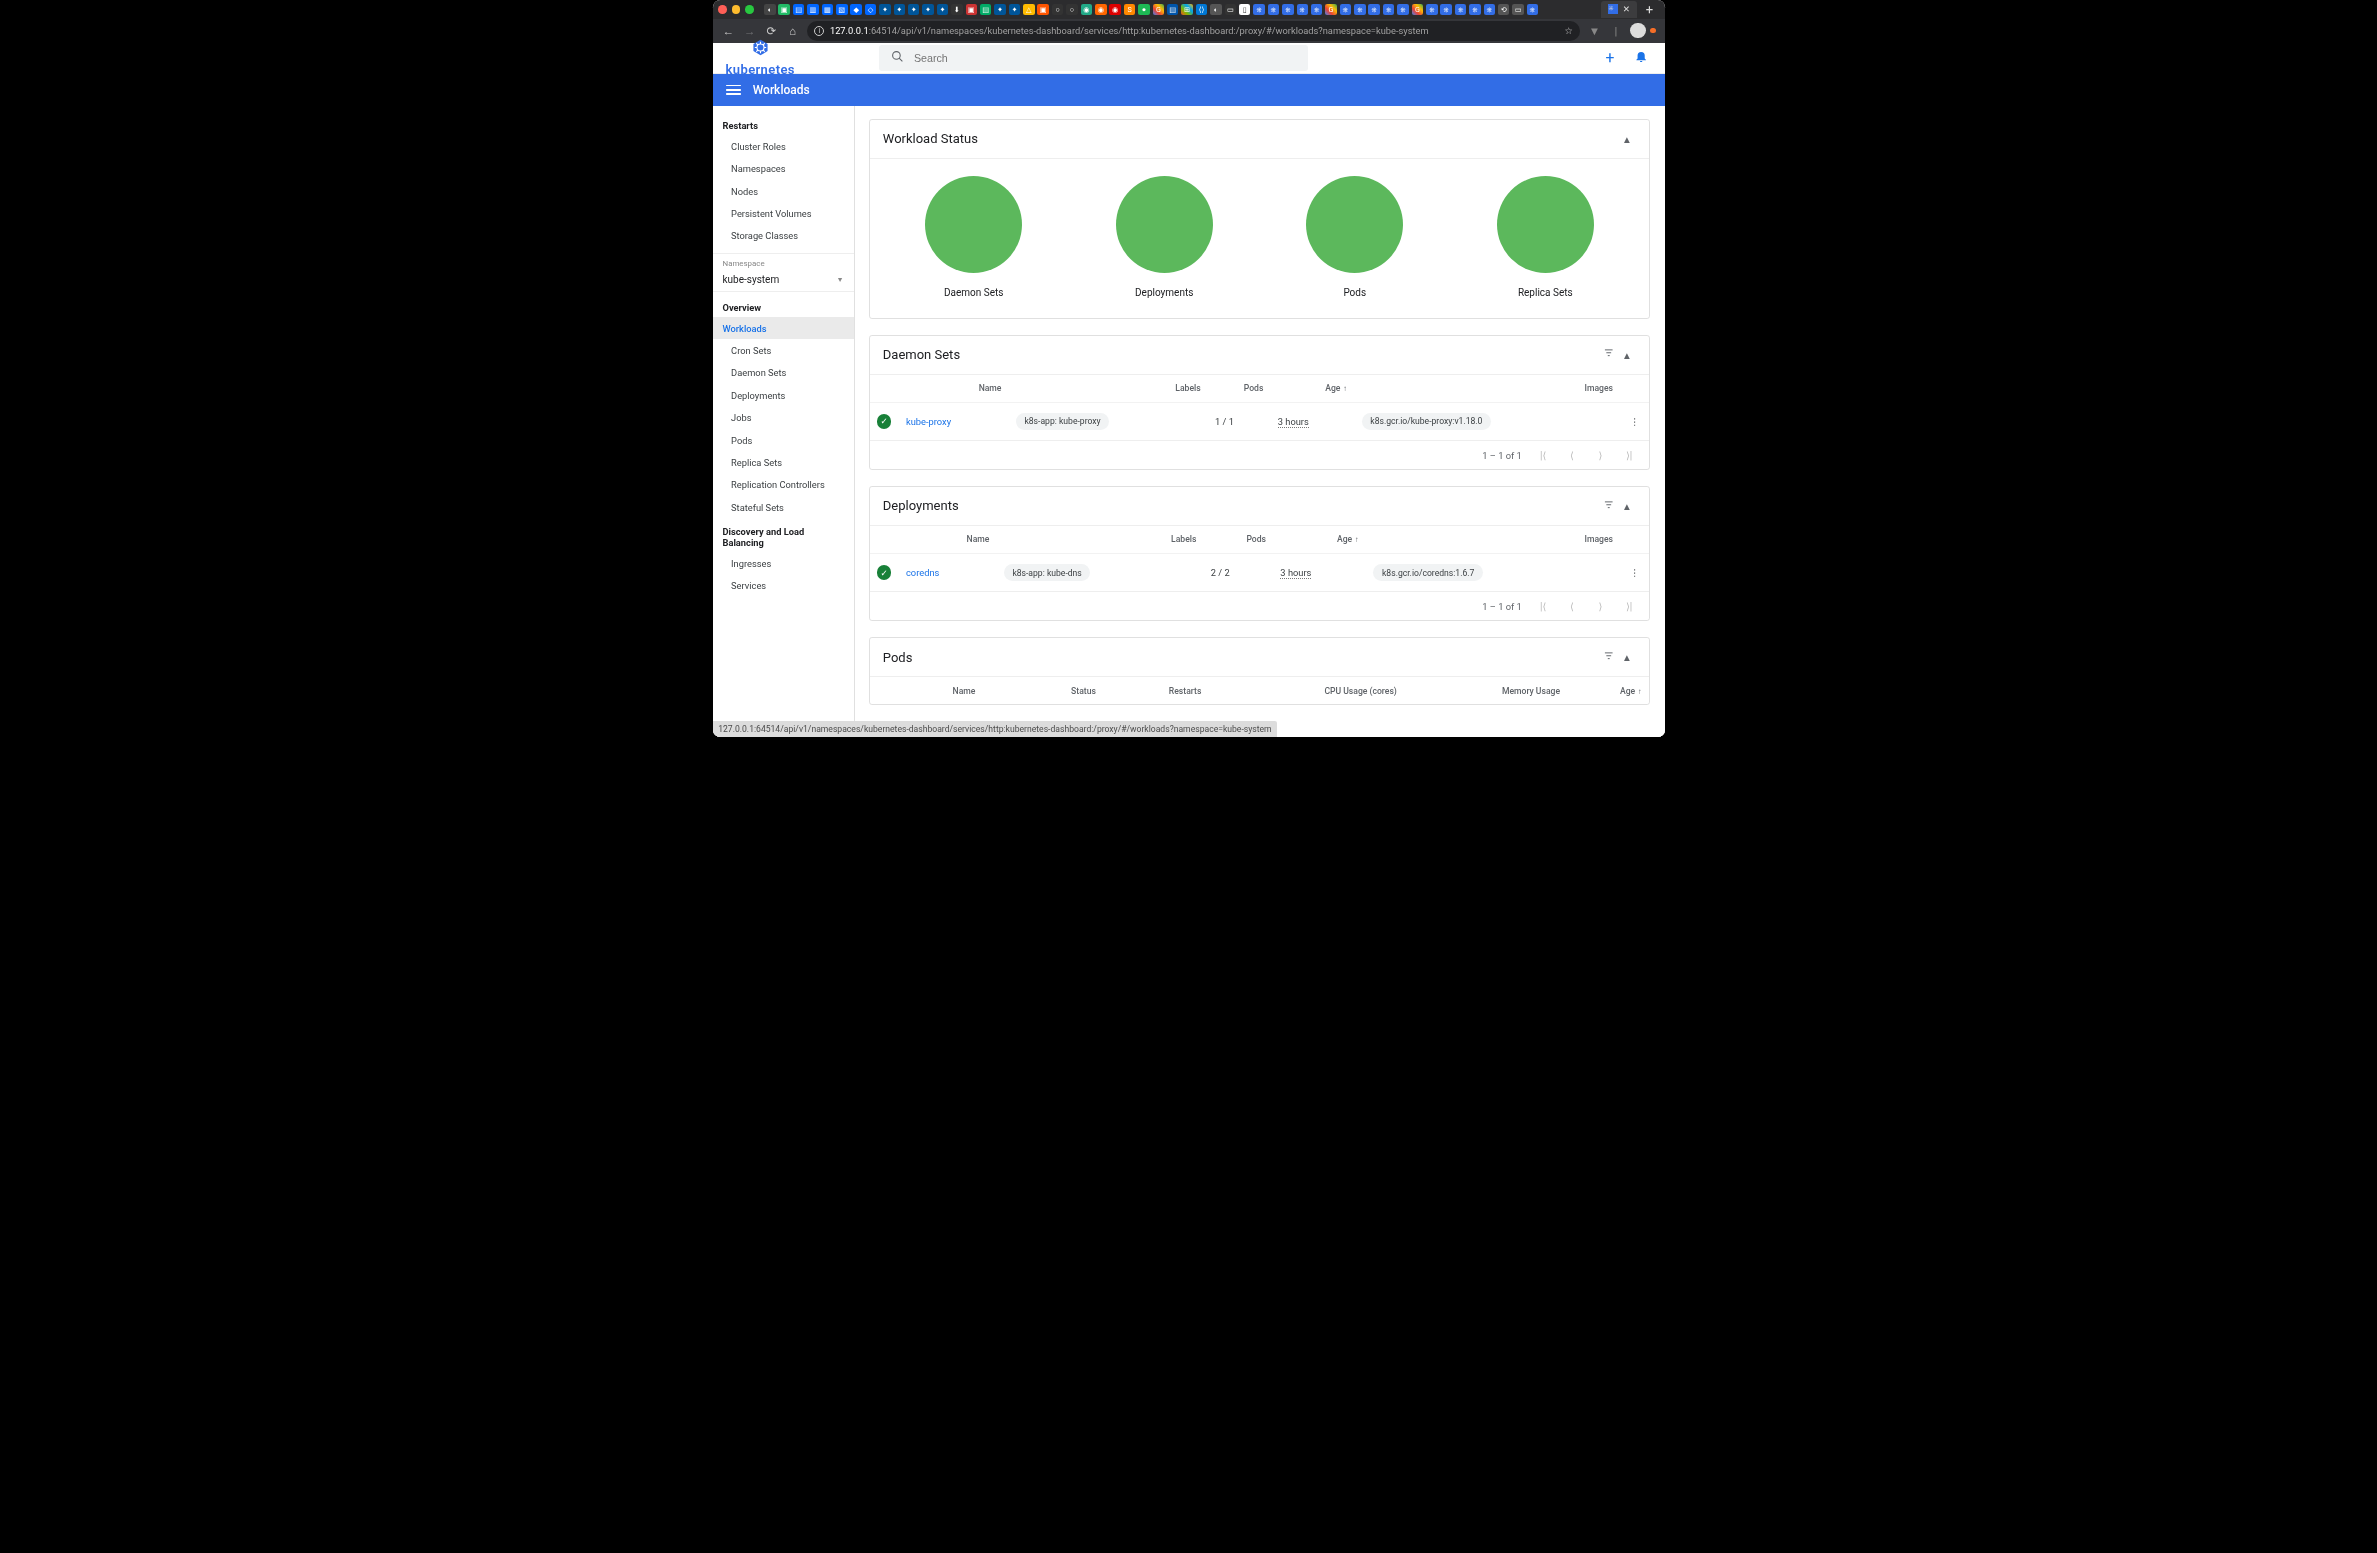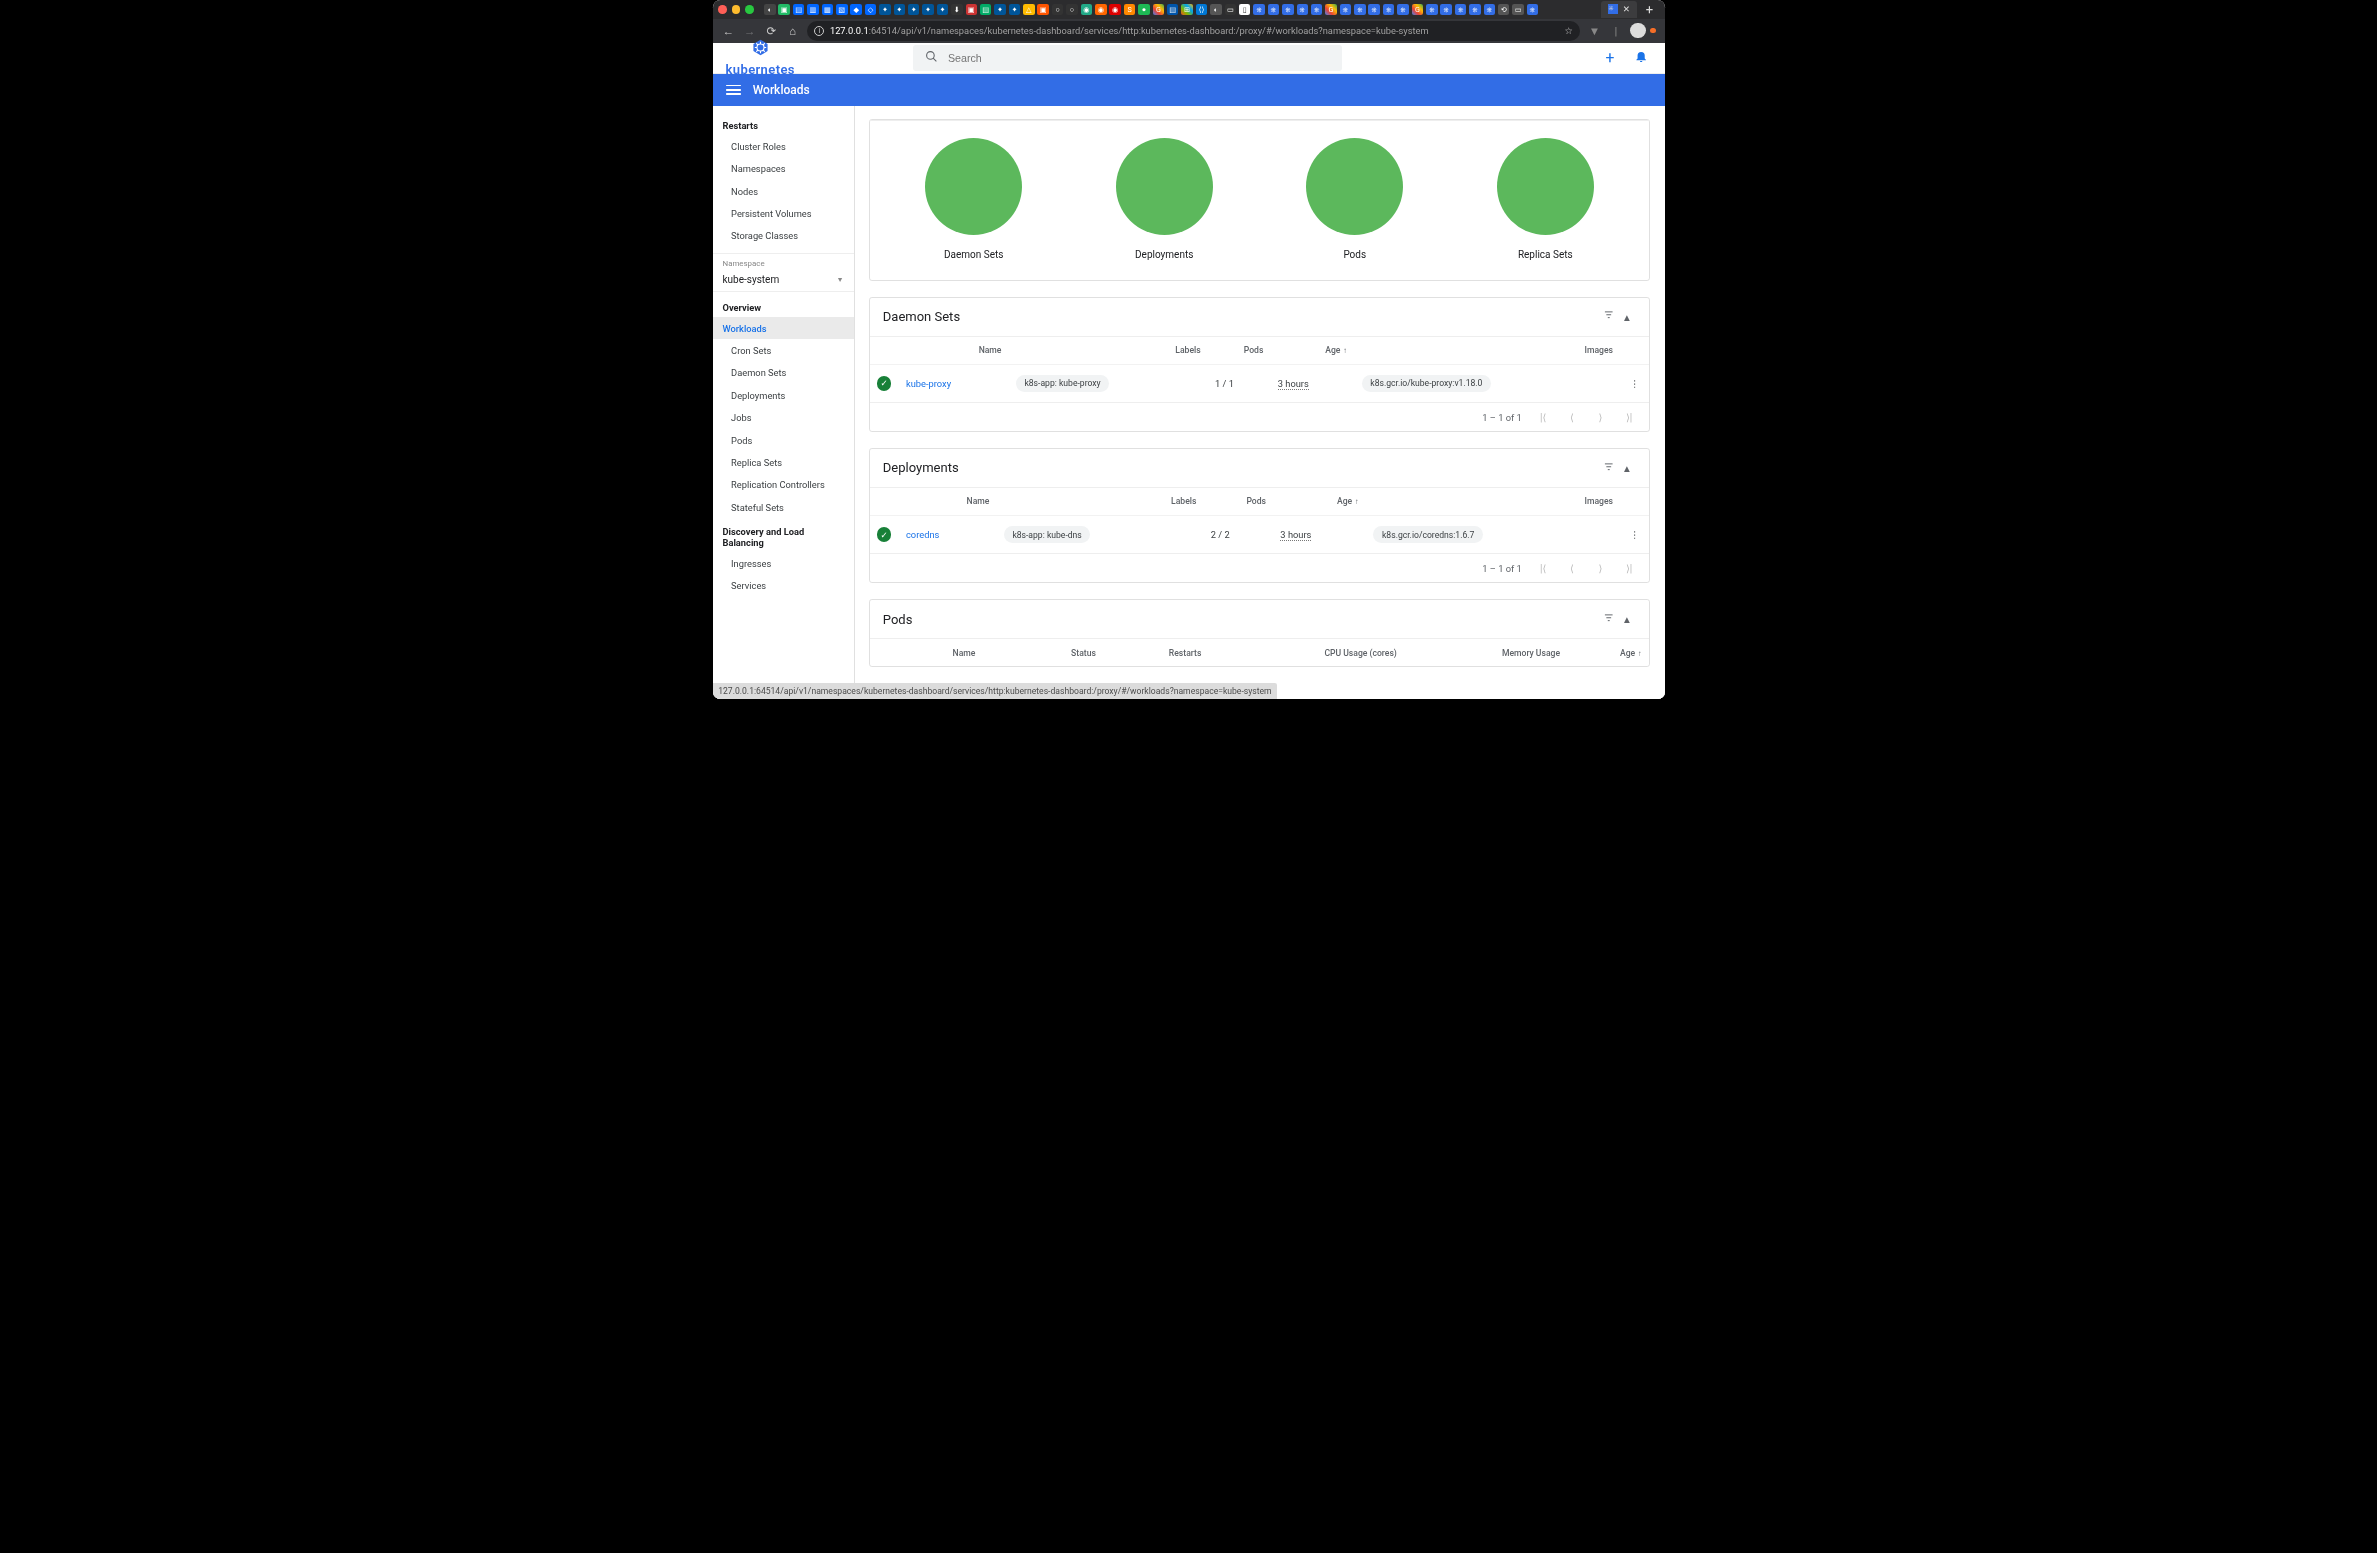--- a/index.html
+++ b/index.html
@@ -24,21 +24,21 @@
   .omnibox .host { color:#fff; }
   .omnibox .path { color:#a0a0a0; }
   .avatar { width:15.7px; height:15.7px; border-radius:50%; background:#ddd center/cover; }
   .orange-dot { width:5.7px;height:5.7px;border-radius:50%;background:#f56e28; margin-left:-2.9px;}
 
   
   .app { flex:1; display:flex; flex-direction:column; background:#fff; min-height:0;}
   .app-header { height:31.5px; display:flex; align-items:center; padding:0 13px; gap:11.5px; border-bottom:0.7px solid #eee;}
   .logo { display:flex; align-items:center; gap:5.7px; color:#326de6; font-weight:600; font-size:13px; letter-spacing:0.4px;flex-direction:column;}
   .logo-wheel { width:17px; height:17px; }
-  .searchbox { flex:0 0 429px; margin-left:107px; background:#f1f3f4; border-radius:2.9px; height:26px; display:flex; align-items:center; gap:10px; padding:0 11.5px; color:#5f6368;}
+  .searchbox { flex:0 0 429px; margin-left:73px; background:#f1f3f4; border-radius:2.9px; height:26px; display:flex; align-items:center; gap:10px; padding:0 11.5px; color:#5f6368;}
   .spacer { flex:1; }
   .hdr-icon { color:#1a73e8; font-size:15.7px; width:20px; text-align:center; }
 
   .subheader { background:#326de6; color:#fff; height:31.5px; display:flex; align-items:center; gap:11.5px; padding:0 13px; font-size:12px; font-weight:500;}
   .menu-icon { width:15.7px; height:15.7px; display:flex; flex-direction:column; justify-content:center; gap:2.9px;}
   .menu-icon span { display:block; height:1.4px; background:#fff; border-radius:0.7px;}
 
   .body { flex:1; display:flex; min-height:0;}
   .sidebar { width:142px; border-right:0.7px solid #e0e0e0; overflow-y:auto; padding:7.2px 0 14.3px; position:relative;}
   .sidebar::-webkit-scrollbar{width:4.3px;} .sidebar::-webkit-scrollbar-thumb{background:#ccc;border-radius:2.1px;}
@@ -243,20 +243,24 @@
         <div class="sb-item">Replication Controllers</div>
         <div class="sb-item">Stateful Sets</div>
         <div class="sb-heading">Discovery and Load Balancing</div>
         <div class="sb-item">Ingresses</div>
         <div class="sb-item">Services</div>
       </div>
 
       <div class="content">
 
         <div class="card">
+          <div class="card-header">
+            <span class="title">Workload Status</span>
+            <span class="cicon caret-up"></span>
+          </div>
           <div class="status-grid">
             <div class="donut-wrap">
               <div class="donut"></div>
               <div class="donut-label">Daemon Sets</div>
             </div>
             <div class="donut-wrap">
               <div class="donut"></div>
               <div class="donut-label">Deployments</div>
             </div>
             <div class="donut-wrap">

